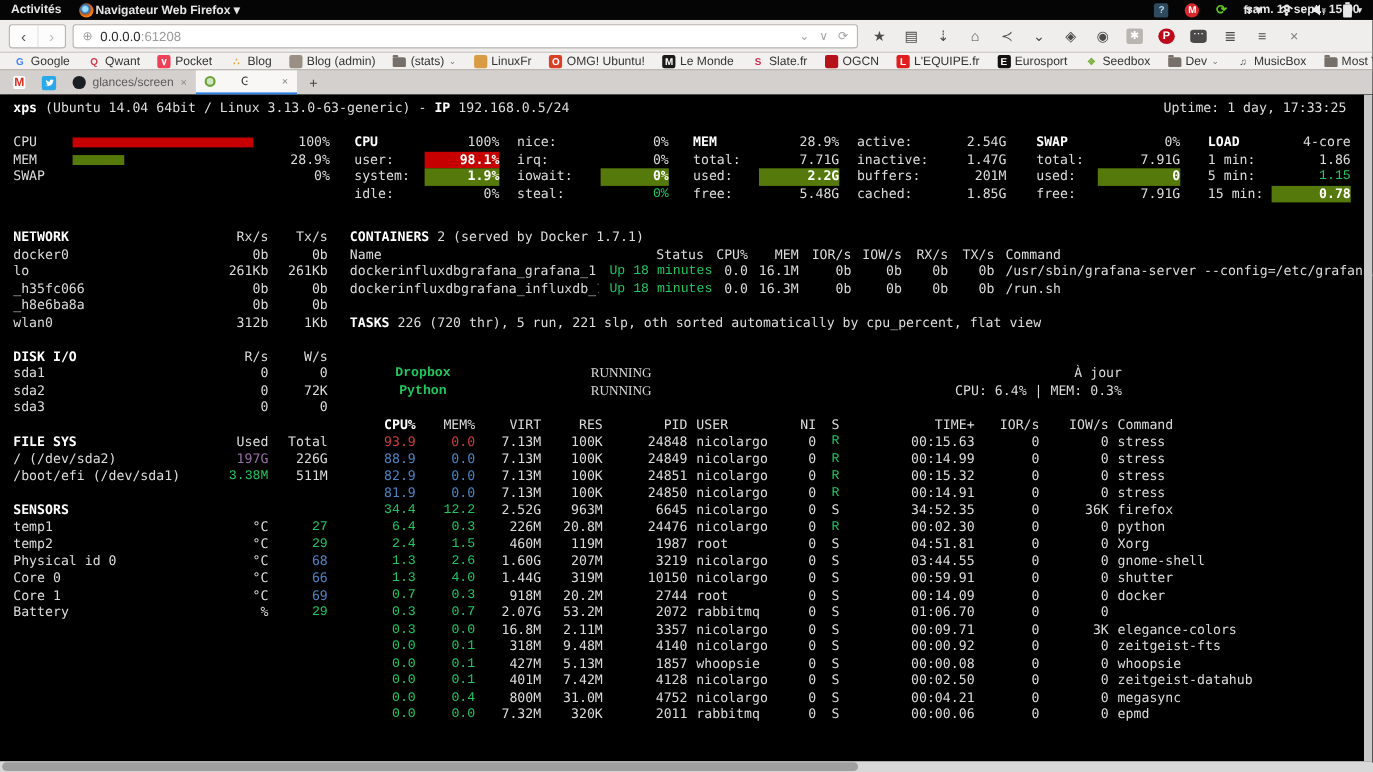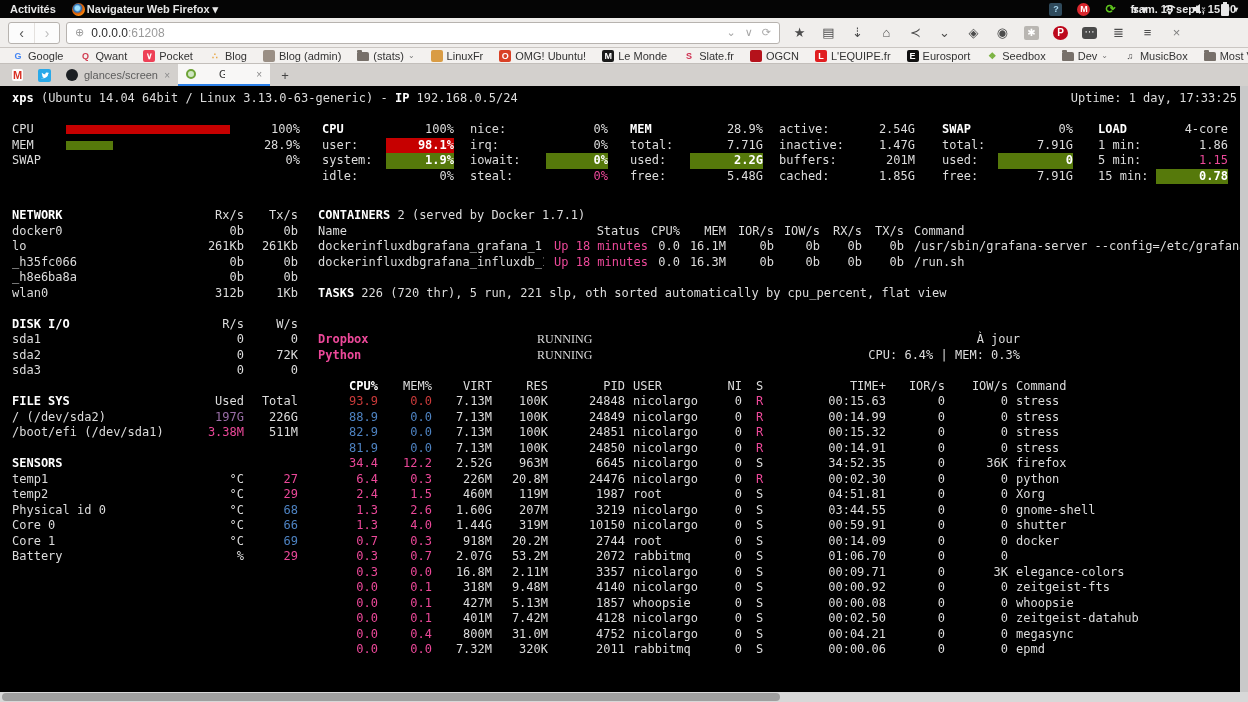--- a/index.html
+++ b/index.html
@@ -76,30 +76,30 @@
   .tab.active .tclose { margin-left:8px; }
   .favicon-github { width:12px; height:12px; border-radius:50%; background:#1b1f23; flex:0 0 auto; }
   .favicon-glances { width:10px; height:10px; border-radius:50%; background:#cfe6c2;
                      border:2px solid #6da336; flex:0 0 auto; }
   .newtab { align-self:center; color:#444; font-size:13px; width:22px; text-align:center; margin-left:4px; }
 
   
   .glances { flex:1; position:relative; background:#000; color:#dcdcdc;
              font:12px/15.5px "DejaVu Sans Mono", monospace; padding:5px 0 0 12px; overflow:hidden; }
   .bold { color:#fff; font-weight:700; }
-  .g  { color:#ec4899; }
+  .g  { color:#22c55e;font-family:Liberation Mono, monospace; }
   .b  { color:#4e83c2; }
   .rd { color:#cc3b3b; }
   .p  { color:#9a6fa8; }
   .vok   { background:#56790b; color:#fff; font-weight:700; }
   .vcrit { background:#c60000; color:#fff; font-weight:700; }
   .r { text-align:right; }
   .nw { white-space:nowrap; }
 
-  .gl-header { display:flex; padding-right:11px; }
+  .gl-header { display:flex; padding-right:24px; }
   .gl-header .up { margin-left:auto; }
 
   .gl-top { display:flex; margin-top:15.5px; }
   .ql { width:288px; }
   .ql-row { display:flex; }
   .ql-lab { width:54px; }
   .ql-barbox { width:164px; padding-top:3px; }
   .ql-bar { height:9px; }
   .ql-val { flex:1; text-align:right; }
 
@@ -116,21 +116,21 @@
   .gl-main { margin-left:20px; flex:1; min-width:0; }
   .sec { margin-bottom:15.5px; }
   .grid3 { display:grid; grid-template-columns:1fr 66px 54px; }
 
   .ctg { display:grid; grid-template-columns:226px 96px 40px 46px 48px 46px 42px 42px 1fr; }
   .ctg .name { white-space:nowrap; overflow:hidden; }
   .ctg .stat-v { padding-left:10px; white-space:nowrap; }
   .ctg .cmd { padding-left:10px; white-space:nowrap; overflow:hidden; }
 
   .mon { display:flex; }
-  .mon-name { width:133px; text-align:left; }
+  .mon-name { width:133px; text-align:center; }
   .mon-status { margin-left:86px; width:160px;font-family:Liberation Serif, serif; }
   .mon-info { margin-left:auto; margin-right:228px; white-space:nowrap; }
 
   .prg { display:grid; grid-template-columns:60px 54px 60px 56px 77px 102px 15px 24px 120px 59px 63px 1fr; }
   .prg .user { padding-left:8px; white-space:nowrap; overflow:hidden; }
   .prg .st { padding-left:14px; }
   .prg .cmd { padding-left:8px; white-space:nowrap; overflow:hidden; }
 
   .vscroll { position:absolute; top:0; right:0; width:8px; height:606px; background:#c9c9c9; }
   .hscroll { position:absolute; left:0; bottom:0; height:10px; width:1248px; background:#d8d8d8; }

